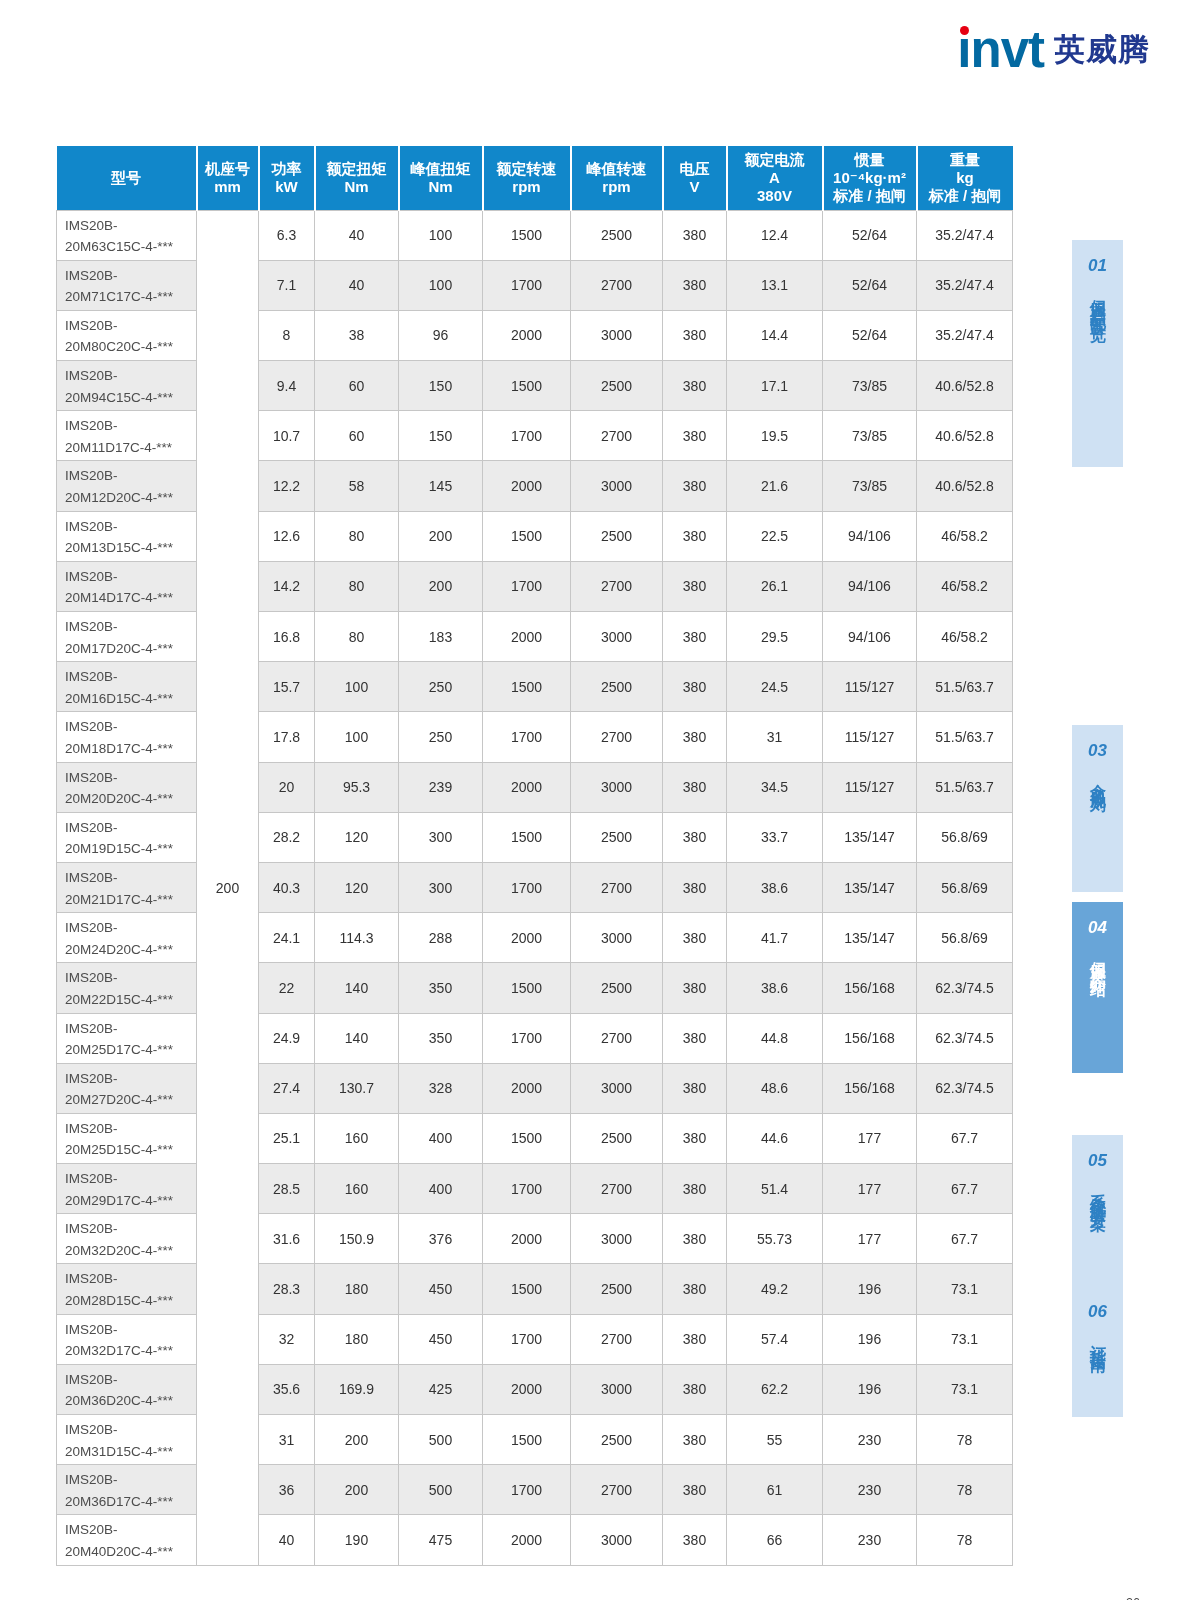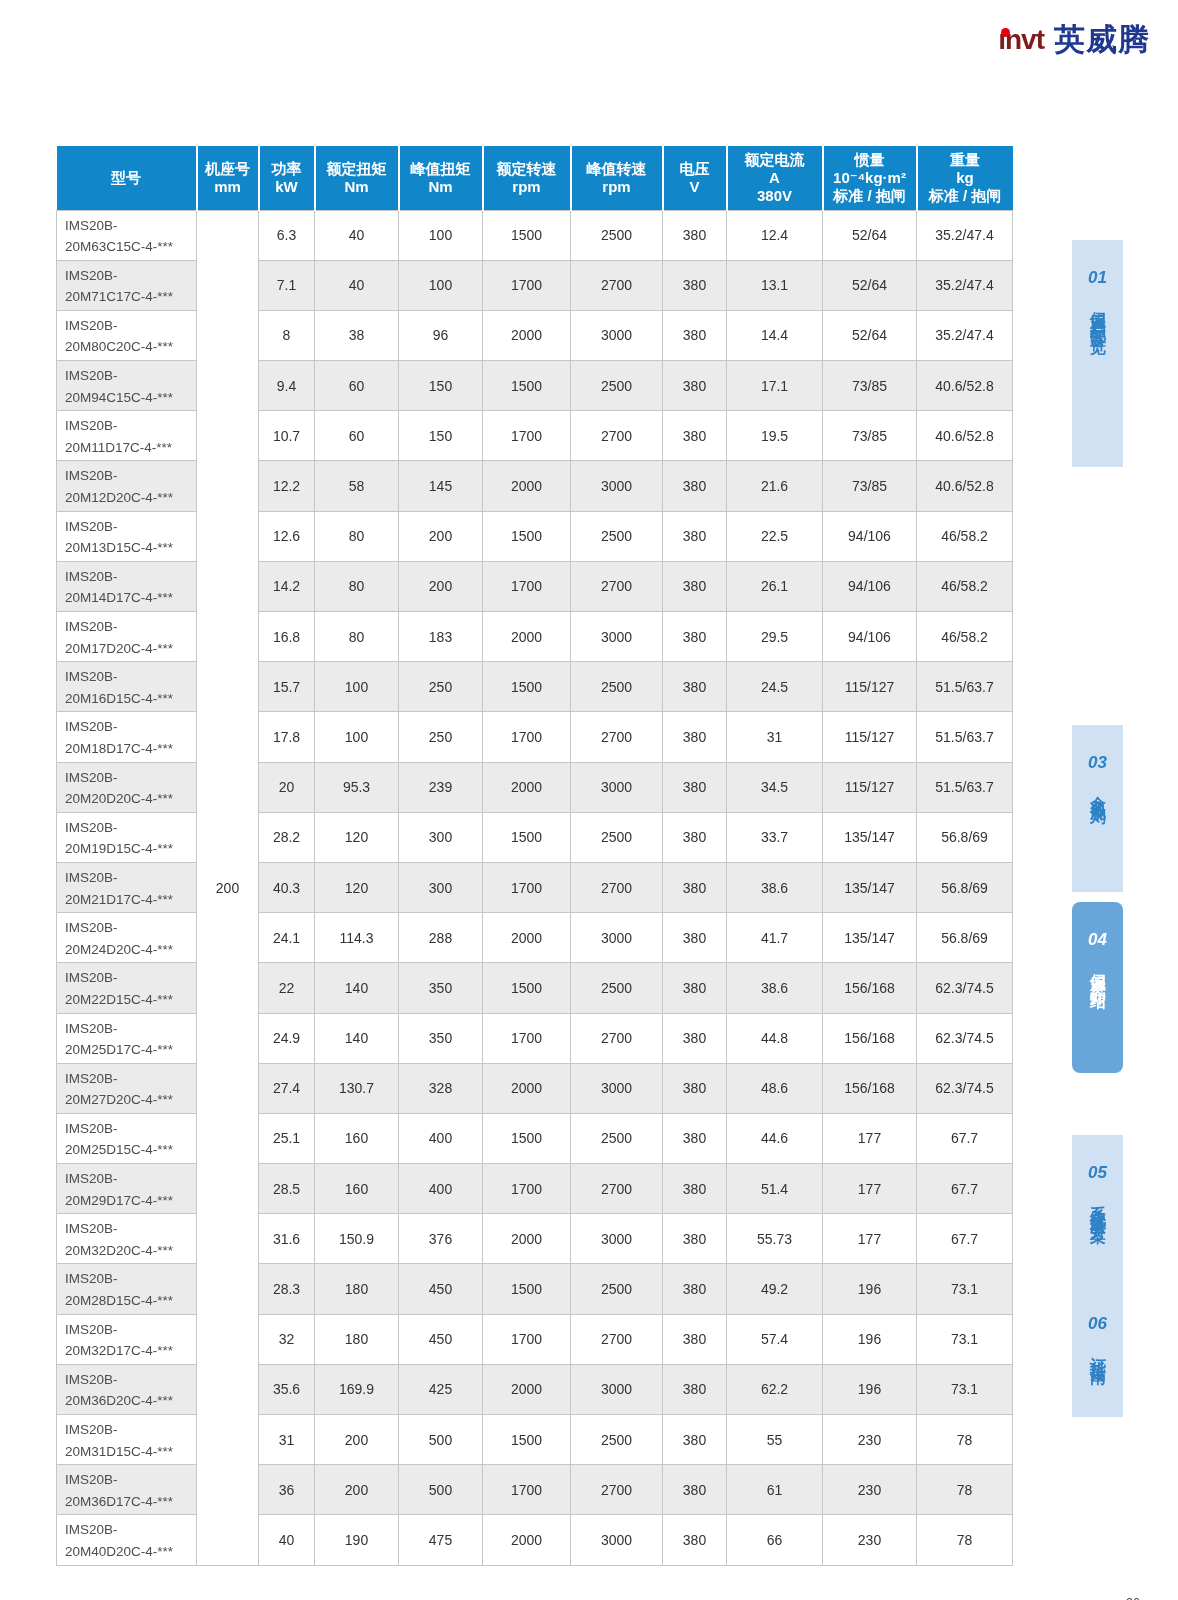--- a/index.html
+++ b/index.html
@@ -4,21 +4,21 @@
 <style>
   * { margin:0; padding:0; box-sizing:border-box; }
   html,body { background:#fff; }
   .page {
     position:relative; width:1178px; height:1600px; background:#ffffff;
     font-family:"Liberation Sans","DejaVu Sans",sans-serif; overflow:hidden;
   }
 
   
   .logo { position:absolute; top:24px; right:28px; display:flex; align-items:center; }
-  .invt-text { position:relative; font-size:28px; font-weight:800; color:#7f1d1d; letter-spacing:-1px; line-height:1; }
+  .invt-text { position:relative; font-size:51px; font-weight:800; color:#0369a1; letter-spacing:-1px; line-height:1; }
   .invt-dot { position:absolute; width:9px; height:9px; border-radius:50%; background:#e60012; left:3px; top:2px; }
   .logo-cn { font-size:31px; font-weight:700; color:#20388f; margin-left:10px; line-height:1; letter-spacing:1px; }
 
   
   table.spec { position:absolute; left:56px; top:146px; width:956px; border-collapse:collapse; table-layout:fixed; }
   table.spec thead th {
     background:#1187ca; color:#ffffff; font-size:15px; font-weight:700;
     height:64px; vertical-align:middle; text-align:center;
     white-space:pre-line; line-height:1.18; padding:0 1px;
   }
@@ -34,28 +34,28 @@
     text-align:left; padding:4px 4px 2px 8px; font-size:13.5px; color:#4d4d4d;
     white-space:pre-line; line-height:1.6;
   }
   table.spec tbody td.frame { background:#ffffff !important; font-size:14px; color:#333; }
 
   
   .side-tab {
     position:absolute; left:1072px; width:51px;
     background:#cfe1f3; color:#2e81c4;
     display:flex; flex-direction:column; align-items:center;
-    padding-top:29px; cursor:pointer;
+    padding-top:17px; cursor:pointer;
   }
   .side-tab .num { font-size:17px; font-weight:700; font-style:italic; line-height:1; }
   .side-tab .vlabel {
     writing-mode:vertical-rl; text-orientation:upright;
     font-size:16px; font-weight:700; letter-spacing:4px; margin-top:12px;
   }
-  .side-tab.active { background:#68a5d8; color:#ffffff;border-radius:8px; }
+  .side-tab.active { background:#68a5d8; color:#ffffff; }
   .tab-0 { top:240px;  height:227px; }
   .tab-1 { top:477px;  height:238px; }
   .tab-2 { top:725px;  height:167px; }
   .tab-3 { top:902px;  height:171px; }
   .tab-4 { top:1093px; height:183px;margin-top:42px; }
   .tab-5 { top:1286px; height:131px; }
 
   .page-num { position:absolute; left:1126px; top:1596px; font-size:12.5px; color:#4a4a4a; }
 </style>
 </head>

